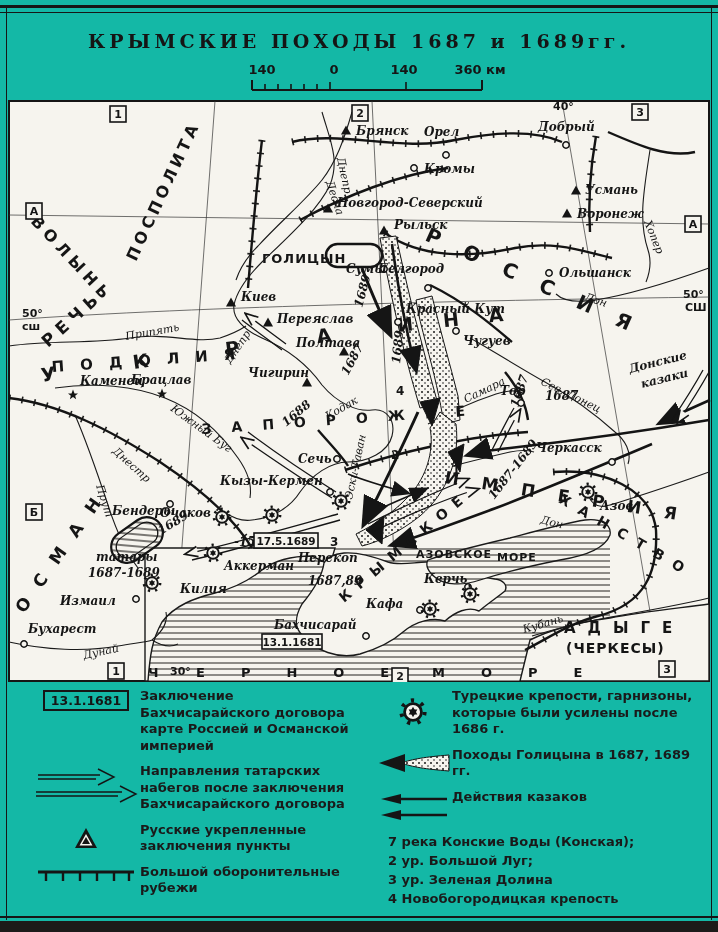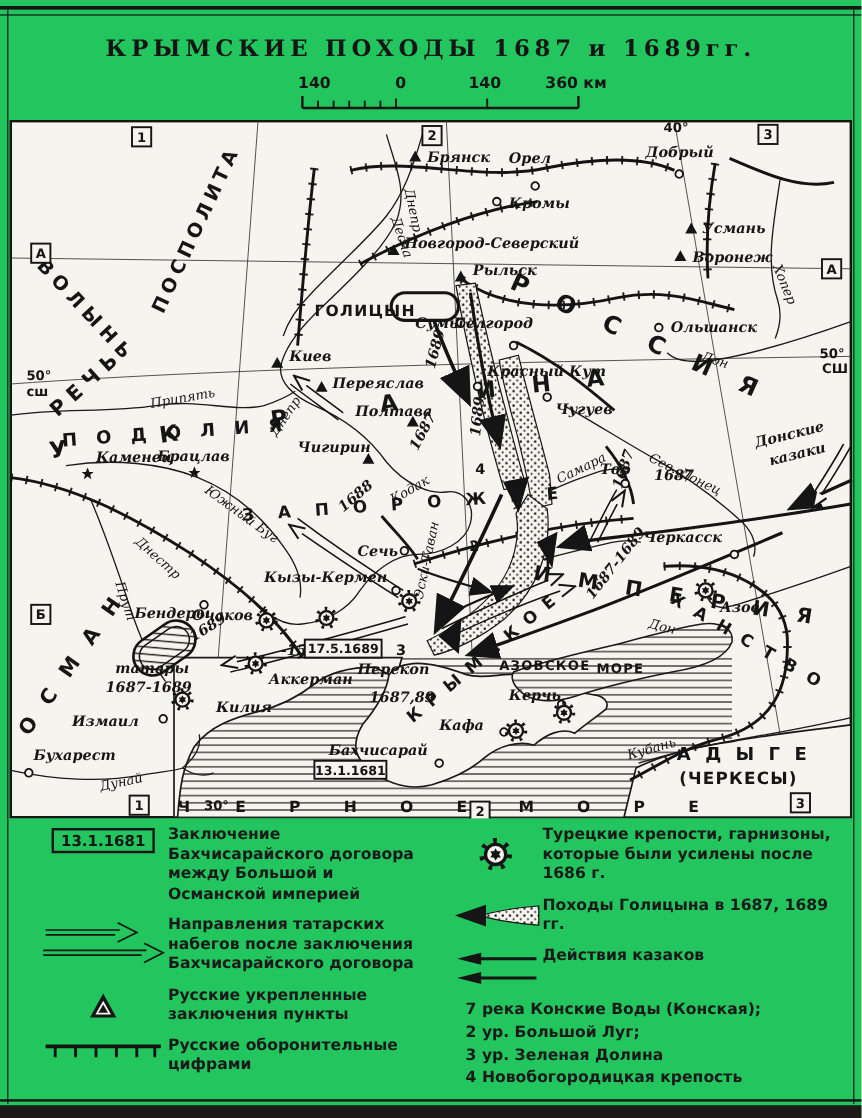--- a/index.html
+++ b/index.html
@@ -1,18 +1,18 @@
 <!DOCTYPE html>
 <html><head>
 <meta charset="utf-8">
 <style>
   html,body{margin:0;padding:0;}
   body{width:718px;height:932px;position:relative;overflow:hidden;background:#d8d4cb;
        font-family:"Liberation Sans",sans-serif;}
-  .page{position:absolute;left:0;top:0;width:718px;height:932px;background:#22c55e;}
+  .page{position:absolute;left:0;top:0;width:718px;height:932px;background:#14b8a6;}
   .topline{position:absolute;top:5px;left:0;right:0;height:4px;
            border-top:3px solid #161616;border-bottom:1.5px solid #161616;}
   .side-l{position:absolute;left:6px;top:8px;bottom:12px;border-left:1.6px solid #161616;}
   .side-r{position:absolute;right:6px;top:8px;bottom:12px;border-left:1.6px solid #161616;}
   .botband{position:absolute;left:0;right:0;bottom:0;height:11px;background:#1c1b19;}
   .botrule{position:absolute;left:0;right:0;bottom:14px;border-top:2.5px solid #161616;}
 
   .title{position:absolute;top:30px;left:0;width:718px;text-align:center;
          font-family:"DejaVu Serif","Liberation Serif",serif;
          font-weight:bold;font-size:19px;letter-spacing:4px;color:#151515;}
@@ -373,21 +373,21 @@
         <text x="262" y="263" class="golitsyn">ГОЛИЦЫН</text>
       </g>
   </svg>
 
   <div class="legend">
     <div class="leg-col l">
       <div class="leg-row">
         <div class="leg-sym">
             <span class="datebox">13.1.1681</span>
           </div>
-        <div class="leg-txt">Заключение Бахчисарайского договора между Большой и Османской империей</div>
+        <div class="leg-txt">Заключение Бахчисарайского договора карте Россией и Османской империей</div>
       </div>
       <div class="leg-row">
         <div class="leg-sym">
           <svg width="104" height="42">
             <g fill="none" stroke="#151515" stroke-width="1.4">
               <path d="M4,10 H66 M4,14 H62"></path>
                 <path d="M64,4 L80,12 L64,20"></path>
               <path d="M2,27 H88 M2,31 H84"></path>
                 <path d="M86,21 L102,29 L86,37"></path>
             </g>
@@ -405,21 +405,21 @@
         </div>
         <div class="leg-txt">Русские укрепленные заключения пункты</div>
       </div>
       <div class="leg-row">
         <div class="leg-sym">
           <svg width="104" height="20">
             <path d="M4,6 H100" stroke="#151515" stroke-width="3.2" fill="none"></path>
             <path d="M12,6 V15 M29,6 V15 M46,6 V15 M63,6 V15 M80,6 V15 M95,6 V15" stroke="#151515" stroke-width="2.4" fill="none"></path>
           </svg>
         </div>
-        <div class="leg-txt">Русские оборонительные цифрами</div>
+        <div class="leg-txt">Большой оборонительные рубежи</div>
       </div>
     </div>
 
     <div class="leg-col r">
       <div class="leg-row">
         <div class="leg-sym">
           <svg width="44" height="44" viewBox="0 0 44 44">
             <g transform="translate(22,22) scale(1.45)">
               <circle r="8" fill="none" stroke="#141414" stroke-width="2.8" stroke-dasharray="2.2 5"></circle>
               <circle r="5.8" fill="#f6f4ee" stroke="#141414" stroke-width="1.9"></circle>

